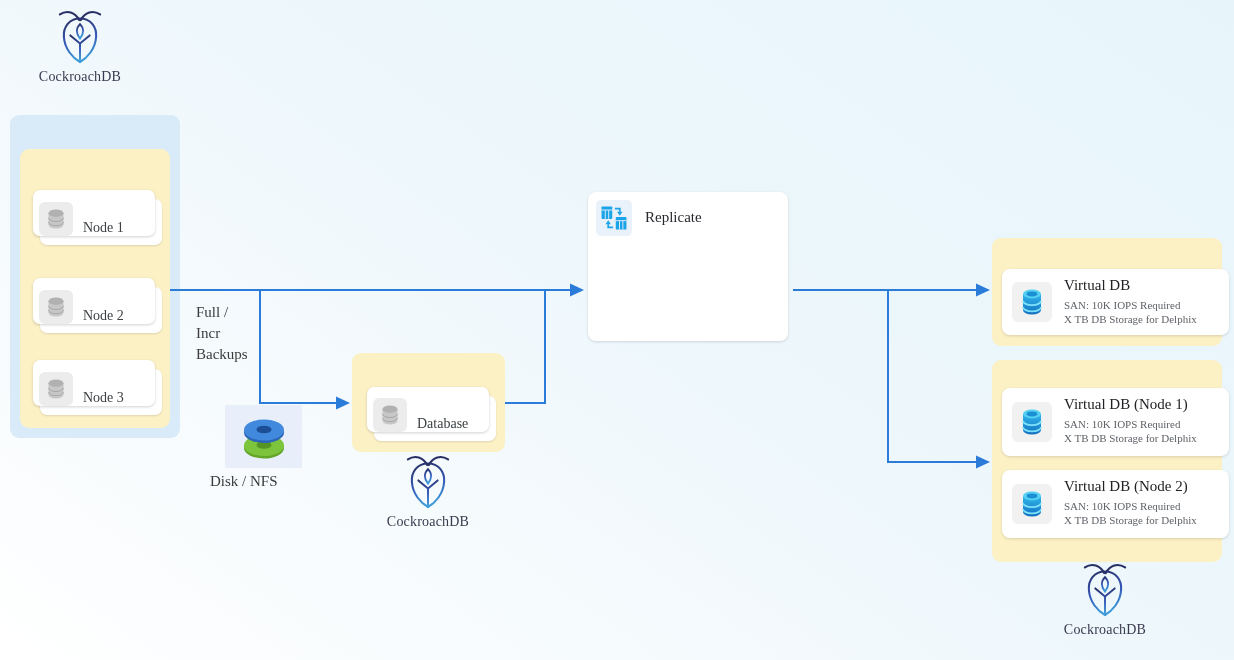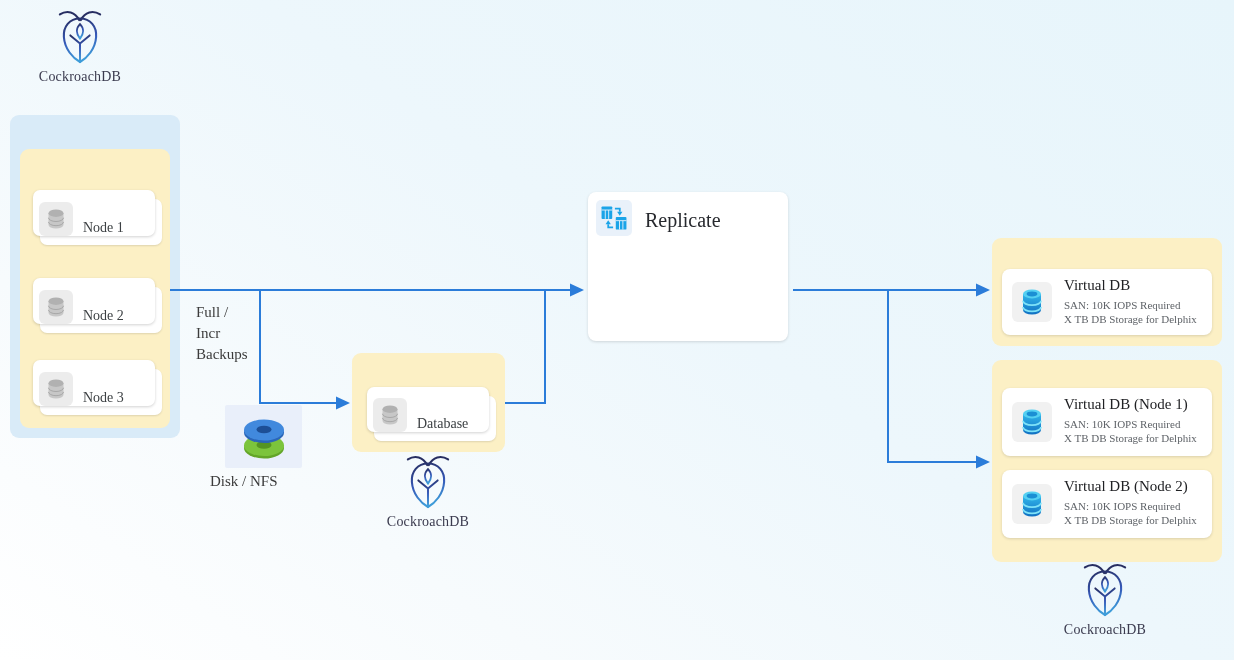--- a/index.html
+++ b/index.html
@@ -52,32 +52,32 @@
   #database-card { left:367px; top:387px; width:122px; height:45px; }
 
   
   #backups-text { position:absolute; left:196px; top:302px; font-size:15px; line-height:21px; color:#3b3b3b; white-space:pre-line; z-index:3; }
   #disk-nfs-box { position:absolute; left:225px; top:405px; width:77px; height:63px; background:#e9effa; border-radius:2px; display:flex; align-items:center; justify-content:center; z-index:3; }
   #disk-nfs-label { position:absolute; left:210px; top:473px; width:107px; text-align:left; font-size:15px; color:#3b3b3b; z-index:3; }
 
   
   #replicate-card { position:absolute; left:588px; top:192px; width:200px; height:149px; background:#fff; border-radius:8px; box-shadow:0 1px 3px rgba(0,0,0,.14); z-index:2; }
   .rep-icon-box { position:absolute; left:8px; top:8px; width:36px; height:36px; background:#e9f1fa; border-radius:5px; display:flex; align-items:center; justify-content:center; }
-  #replicate-label { position:absolute; left:57px; top:17px; font-size:20px; color:#27292e; }
+  #replicate-label { position:absolute; left:57px; top:17px; font-size:15px; color:#27292e; }
   #engine-card { position:absolute; left:583px; top:239px; width:210px; height:104px; background:#fff; border-radius:8px; box-shadow:0 2px 6px rgba(0,0,0,.16); z-index:3; }
   #engine-icon { position:absolute; left:8px; top:8px; }
   #engine-title { position:absolute; left:64px; top:9px; font-size:15px; color:#202124; }
   #engine-sub1 { position:absolute; left:64px; top:32px; font-size:11px; color:#72777d; }
   #engine-sub2 { position:absolute; left:64px; top:46px; font-size:12px; color:#5f6368; }
   #engine-divider { position:absolute; left:64px; top:72px; width:122px; height:1px; background:#d9d9d9; }
   #block-icon { position:absolute; left:12px; top:74px; }
   #block-label { position:absolute; left:64px; top:80px; font-size:13px; color:#5f6368; }
 
   
-  .vdb-card { position:absolute; left:10px; width:210px; height:68px; background:#fff; border-radius:8px; box-shadow:0 1px 3px rgba(0,0,0,.14); z-index:2; }
+  .vdb-card { position:absolute; left:10px; width:227px; height:68px; background:#fff; border-radius:8px; box-shadow:0 1px 3px rgba(0,0,0,.14); z-index:2; }
   .vdb-icon-box { position:absolute; left:10px; top:14px; width:40px; height:40px; background:#f1f1f1; border-radius:6px; display:flex; align-items:center; justify-content:center; }
   .vdb-title { position:absolute; left:62px; top:8px; font-size:15px; color:#202124; white-space:nowrap; }
   .vdb-line1 { position:absolute; left:62px; top:30px; font-size:11px; color:#5f6368; white-space:nowrap; }
   .vdb-line2 { position:absolute; left:62px; top:44px; font-size:11px; color:#5f6368; white-space:nowrap; }
   #vdb-single { top:31px; height:66px; }
   #vdb-single .vdb-icon-box { top:13px; }
   #vdb-multi-1 { top:28px; }
   #vdb-multi-2 { top:110px; }
   .hidden-defs { position:absolute; width:0; height:0; overflow:hidden; }
 </style>

